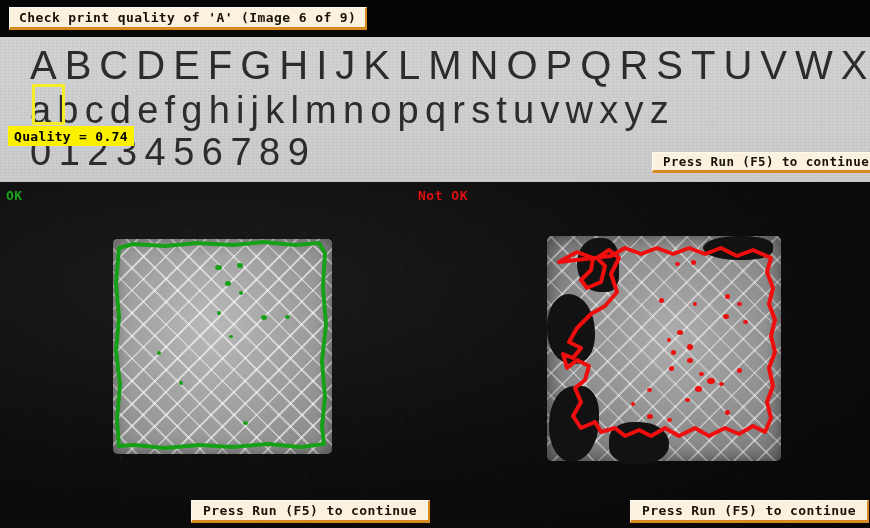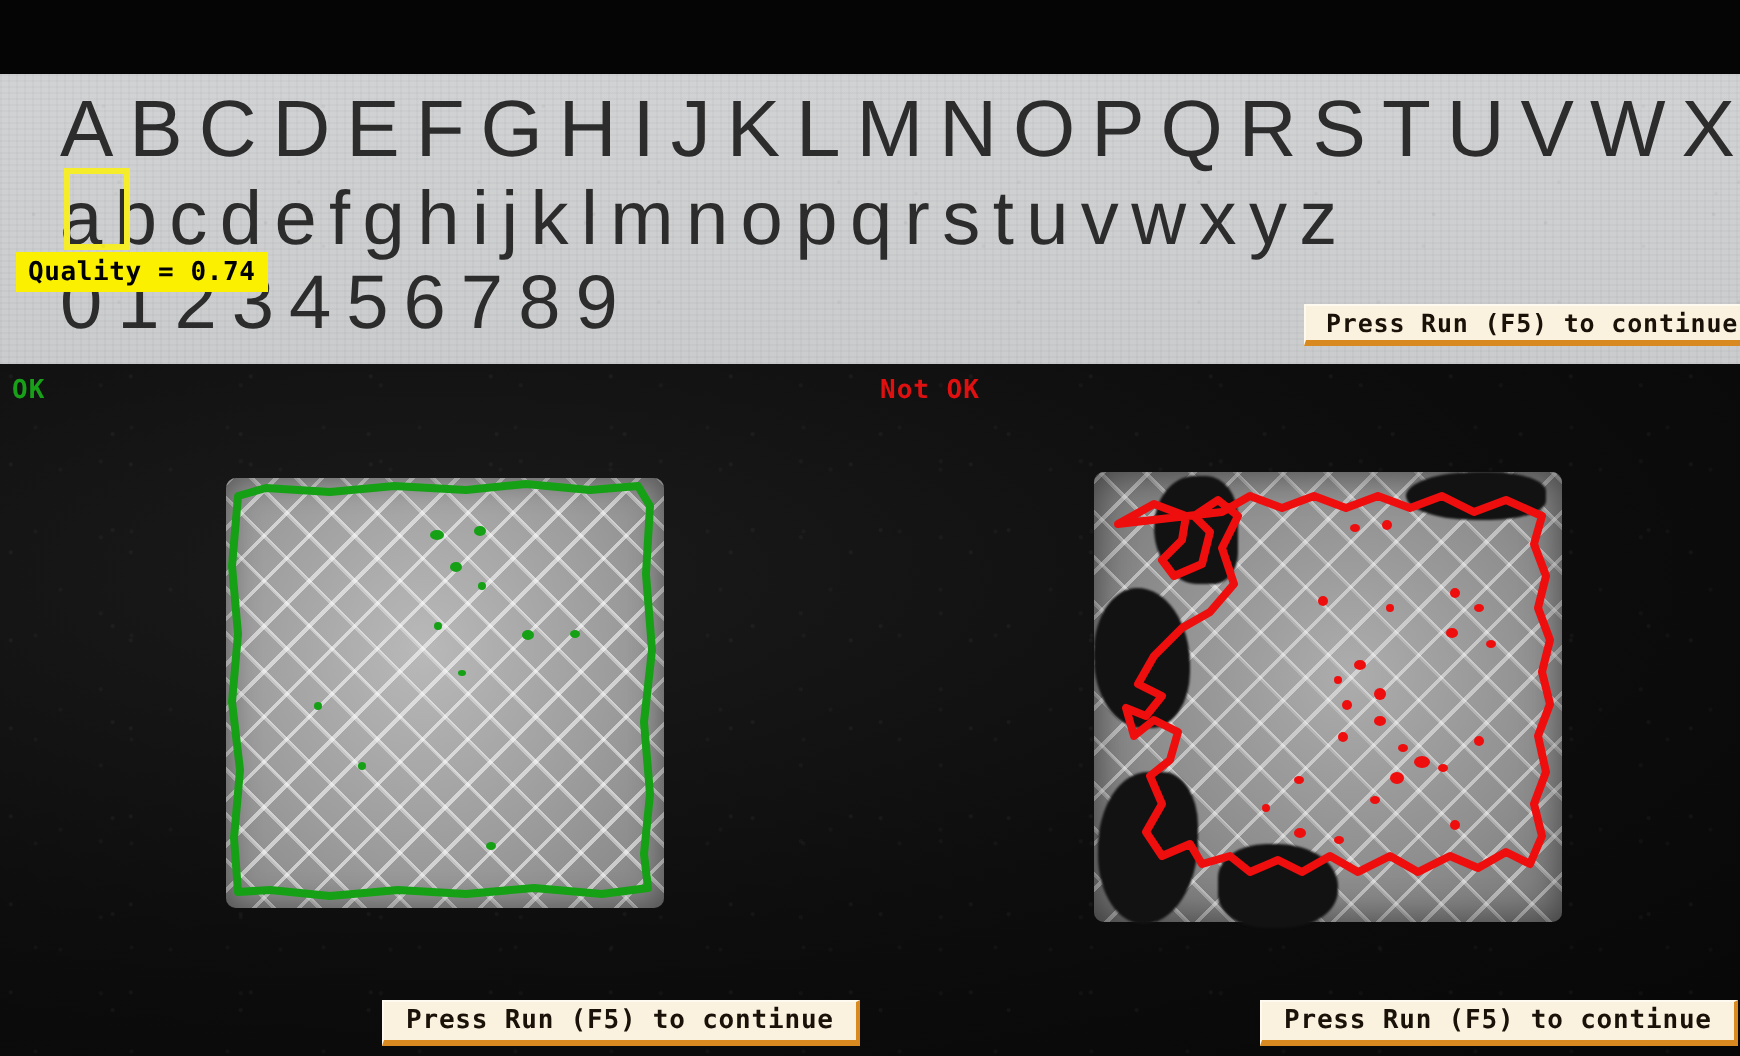--- a/index.html
+++ b/index.html
@@ -86,21 +86,21 @@
       radial-gradient(circle at 72% 28%, rgba(255,255,255,0.045) 0.7px, transparent 1.4px),
       radial-gradient(circle at 55% 88%, rgba(255,255,255,0.035) 0.7px, transparent 1.4px),
       radial-gradient(circle at 88% 73%, rgba(255,255,255,0.05) 0.7px, transparent 1.4px);
     background-size:60px 44px,48px 52px,70px 38px,55px 60px,64px 48px;
   }
   .verdict{
     position:absolute;font-family:"DejaVu Sans Mono",monospace;
     font-size:13px;font-weight:bold;letter-spacing:0.5px;
   }
   #verdict-ok{left:6px;top:188px;color:#18a018;}
-  #verdict-notok{left:440px;top:188px;color:#e01010;}
+  #verdict-notok{left:418px;top:188px;color:#e01010;}
 
   
   .specimen{position:absolute;}
   #specimen-ok{left:113px;top:239px;width:219px;height:215px;}
   #specimen-notok{left:547px;top:236px;width:234px;height:225px;}
 
   .biscuit-body{
     position:absolute;inset:0;
     background:
       repeating-linear-gradient(45deg, rgba(255,255,255,0.55) 0px, rgba(255,255,255,0.55) 2px, rgba(255,255,255,0) 2px, rgba(255,255,255,0) 16px),
@@ -138,20 +138,21 @@
 
   
   ::-webkit-scrollbar{display:none;}
 </style>
 </head>
 <body>
 
 <div id="app">
 
   <div class="top-strip"></div>
+  <div class="chip" id="title-chip">Check print quality of 'A' (Image  6 of 9)</div>
 
   <div class="paper">
 
     <div class="glyph-row" id="row-upper">ABCDEFGHIJKLMNOPQRSTUVWXYZ</div>
 
     <div class="glyph-row" id="row-lower">abcdefghijklmnopqrstuvwxyz</div>
 
     <div class="glyph-row" id="row-digits">0123456789</div>
 
     <div id="glyph-highlight"></div>

